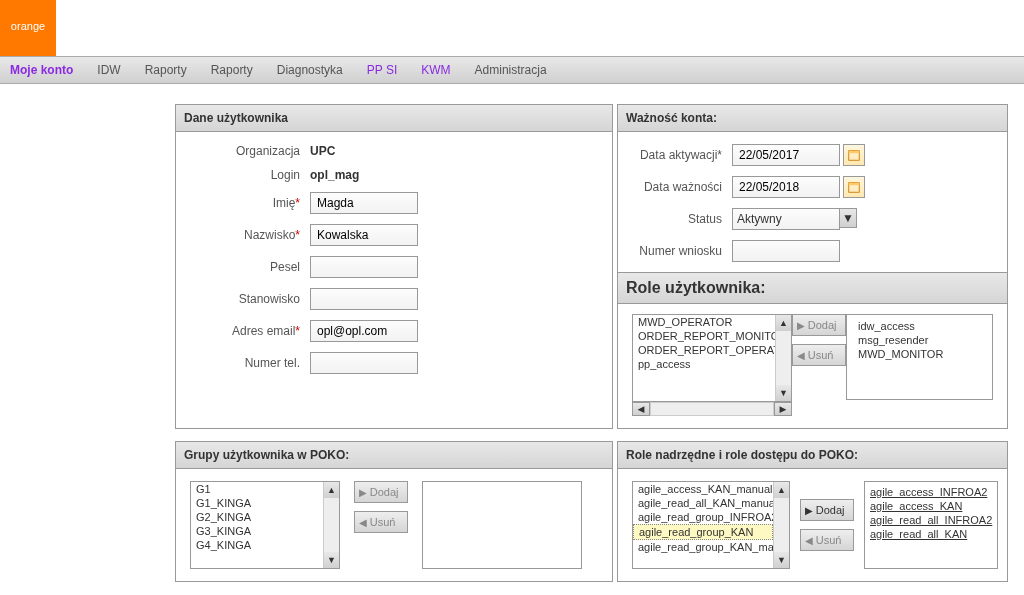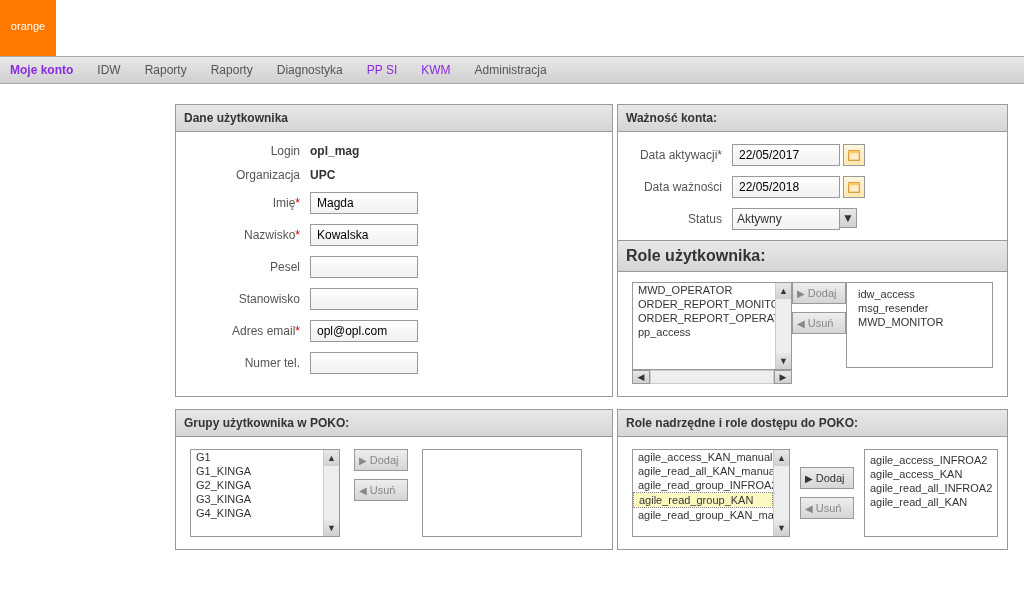--- a/index.html
+++ b/index.html
@@ -56,21 +56,21 @@
     .poko-container { display: flex; gap: 14px; align-items: flex-start; }
     .poko-right { width: 160px; height: 88px; border: 1px solid #999; }
     
     .roles-dual { display: flex; gap: 10px; align-items: center; }
     .roles-lb { width: 158px; border: 1px solid #999; font-size: 11px; display: flex; }
     .roles-lb-items { flex: 1; height: 86px; overflow: hidden; }
     .roles-lb-item { padding: 1px 5px; white-space: nowrap; }
     .roles-lb-item.sel { background: #fef9c3; border: 1px dotted #888; }
     .roles-lb .scroll { width: 16px; background: #eee; display: flex; flex-direction: column; justify-content: space-between; border-left: 1px solid #ccc; }
     .roles-lb .scroll .sb { height: 16px; background: linear-gradient(#e8e8e8, #d0d0d0); display: flex; align-items: center; justify-content: center; font-size: 9px; }
-    .roles-right { width: 148px; height: 88px; border: 1px solid #999; font-size: 11px; padding: 3px 5px; }
+    .roles-right { width: 148px; height: 88px; border: 1px solid #999; font-size: 11px; padding: 3px 5px; text-decoration: underline; }
     .roles-right-item { padding: 1px 0; }
   </style>
 </head>
 <body>
 
 <div class="logo">
   <span>orange</span>
 </div>
 
 <div class="nav-bar">
@@ -85,26 +85,26 @@
 </div>
 
 <div class="content">
 
   <div class="row-panels">
 
     <div class="panel p-left-top">
       <div class="panel-header">Dane użytkownika</div>
       <div class="panel-body">
         <div class="form-row">
+          <div class="form-label">Organizacja</div>
+          <div class="form-value">UPC</div>
+        </div>
+        <div class="form-row">
           <div class="form-label">Login</div>
           <div class="form-value">opl_mag</div>
-        </div>
-        <div class="form-row">
-          <div class="form-label">Organizacja</div>
-          <div class="form-value">UPC</div>
         </div>
         <div class="form-row">
           <div class="form-label"><span>Imię</span><span class="req">*</span></div>
           <input class="form-input" value="Magda" style="">
         </div>
         <div class="form-row">
           <div class="form-label"><span>Nazwisko</span><span class="req">*</span></div>
           <input class="form-input" value="Kowalska" style="">
         </div>
         <div class="form-row">
@@ -150,20 +150,24 @@
           </div>
         </div>
         <div class="form-row-r">
           <div class="form-label-r">Status</div>
           <div style="display:flex;">
             <div class="select-r">
                 <span>Aktywny</span>
               </div>
             <div class="select-arrow">▼</div>
           </div>
+        </div>
+        <div class="form-row-r">
+          <div class="form-label-r">Numer wniosku</div>
+          <input class="form-input-r" value="" style="">
         </div>
 
         <div class="section-title">Role użytkownika:</div>
 
         <div class="roles-container">
           <div style="width:160px;">
             <div class="roles-lb" style="width:160px;">
               <div class="roles-lb-items">
                 <div class="roles-lb-item">MWD_OPERATOR</div>
                 <div class="roles-lb-item">ORDER_REPORT_MONITOR</div>

